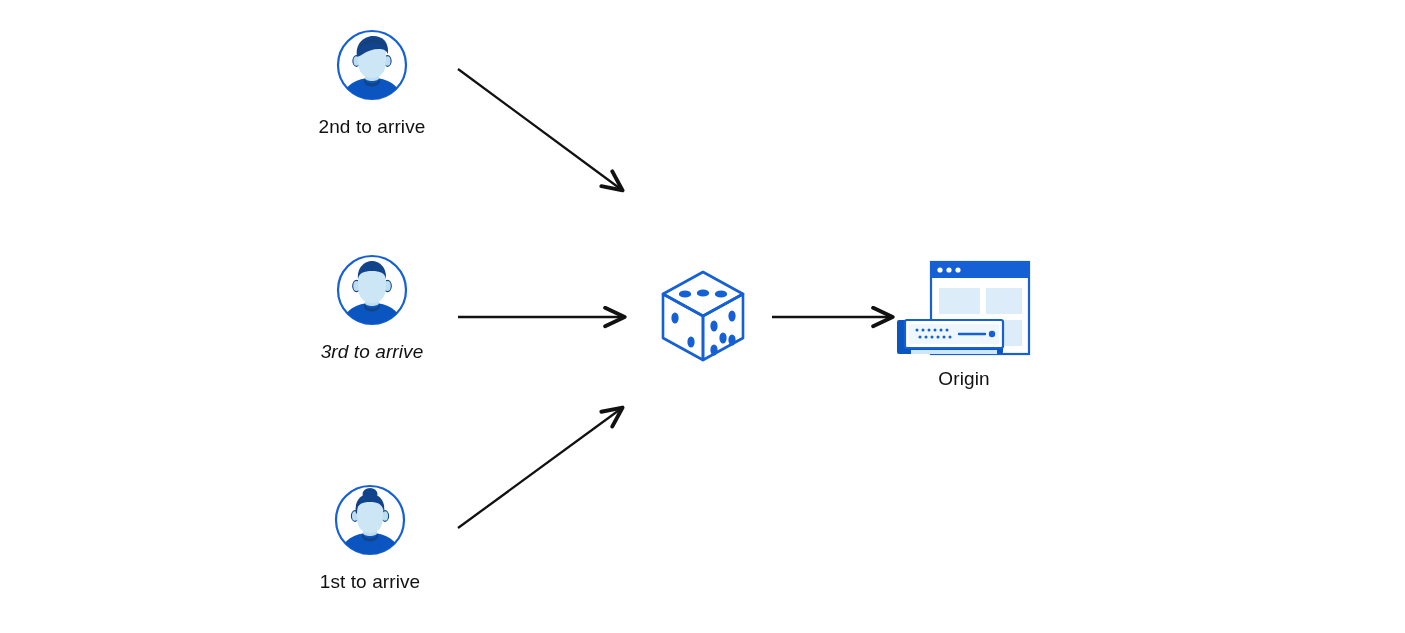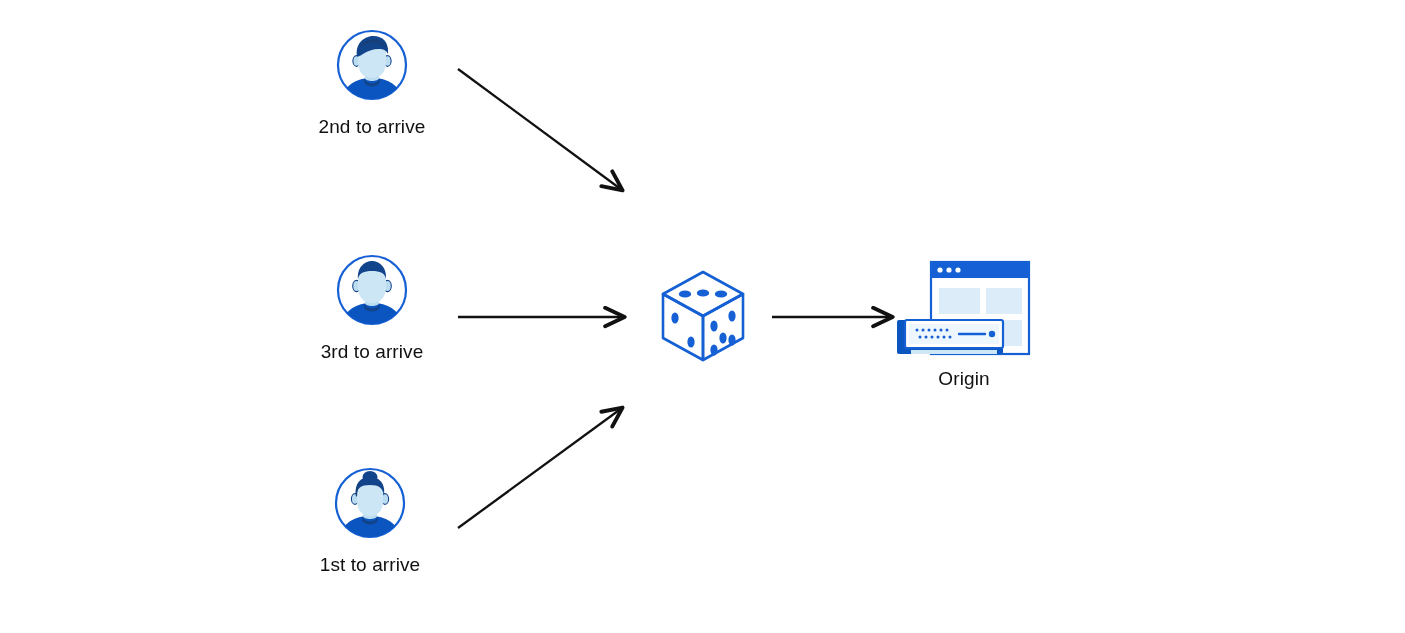--- a/index.html
+++ b/index.html
@@ -33,22 +33,22 @@
   .node-label {
     text-align: center;
     font-family: "Liberation Sans", sans-serif;
     font-size: 19px;
     color: #111111;
     letter-spacing: 0.1px;
     margin-top: 14px;
     white-space: nowrap;
   }
   .avatar-node-1 { left: 312px; top: 28px; }
-  .avatar-node-2 { left: 312px; top: 253px; }
-  .avatar-node-3 { left: 310px; top: 466px; }
+  .avatar-node-2 { left: 312px; top: 253px; font-style: italic; }
+  .avatar-node-3 { left: 310px; top: 483px; }
   .dice-node { left: 657px; top: 268px; width: 92px; }
   .origin-node { left: 893px; top: 258px; width: 142px; }
   .origin-node .node-label { margin-top: 5px; }
   svg { display: block; overflow: visible; }
   #arrows {
     position: absolute;
     left: 0; top: 0;
     width: 1405px;
     height: 633px;
     pointer-events: none;

